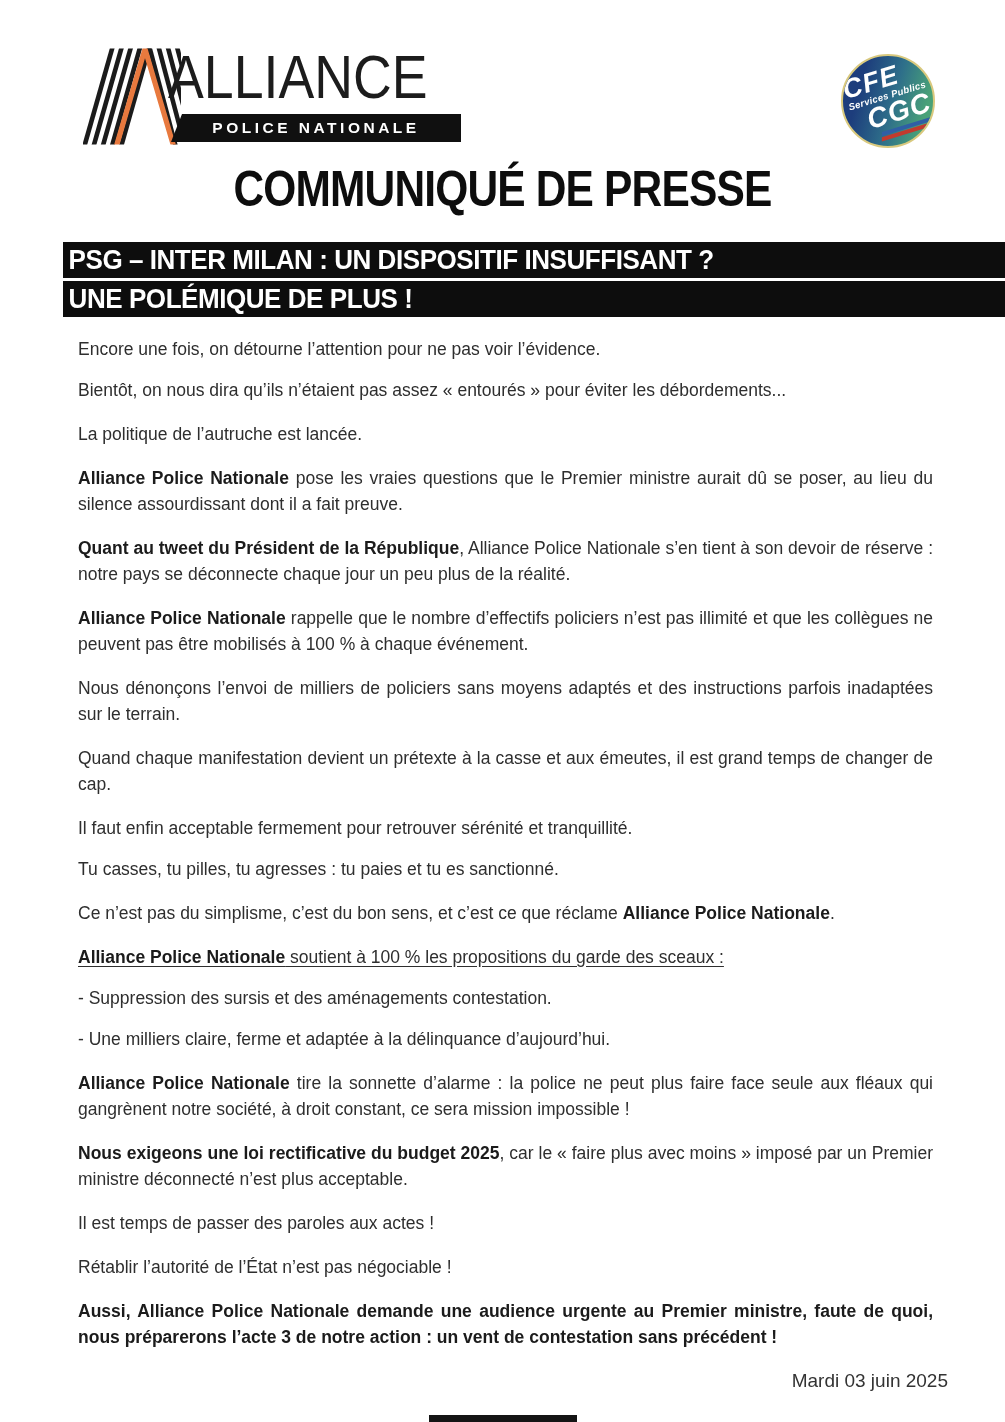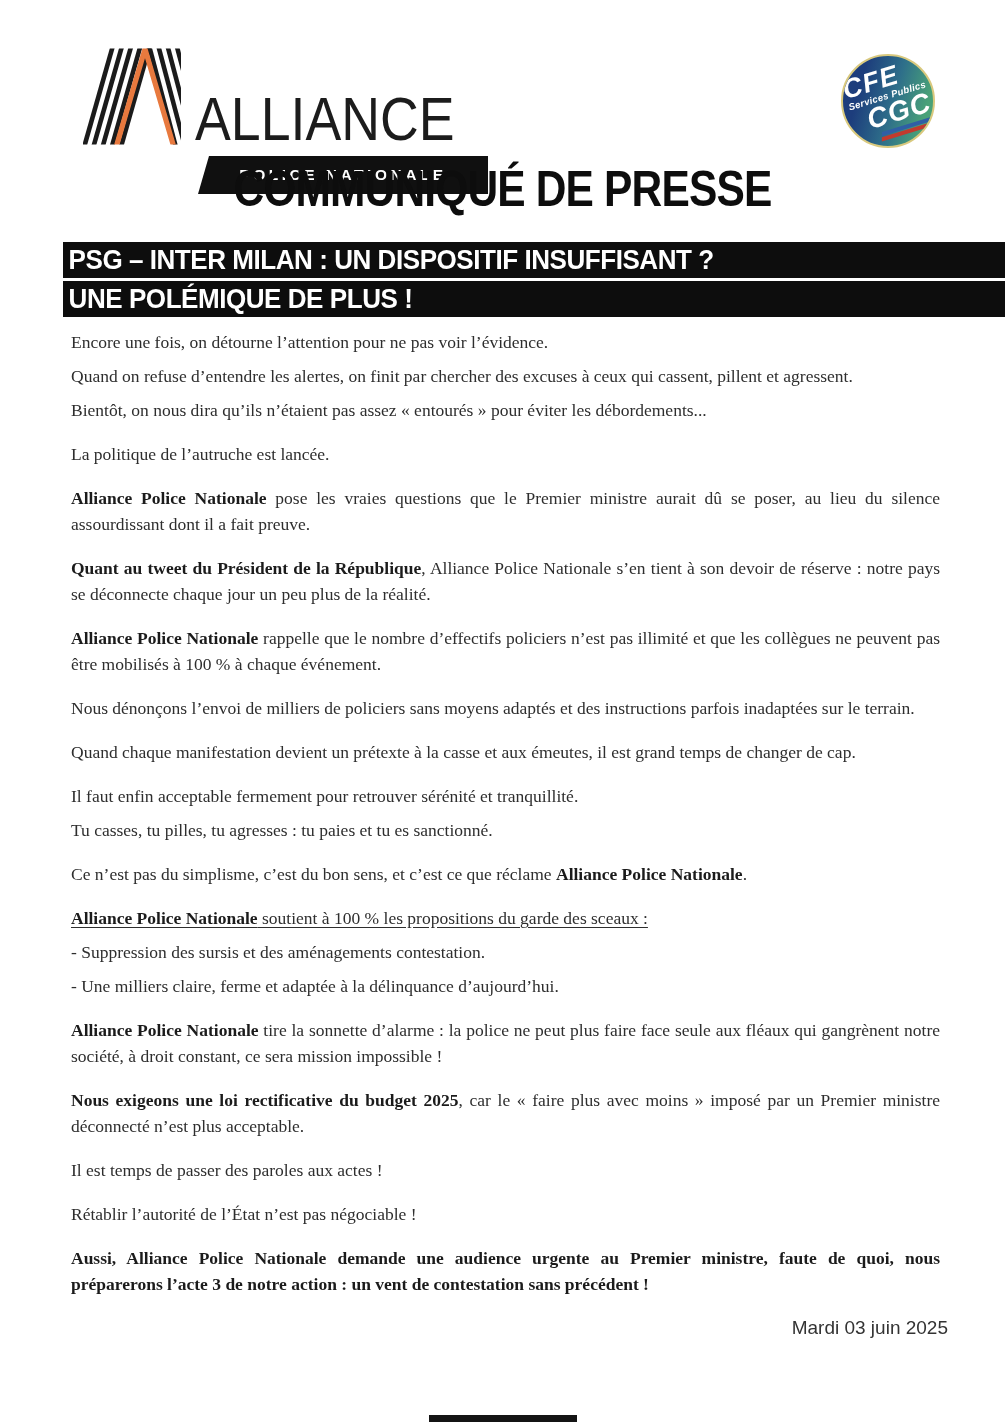--- a/index.html
+++ b/index.html
@@ -6,28 +6,28 @@
   .page{
     position:relative;
     width:1005px;height:1422px;
     margin:0 auto;
     background:#ffffff;
     font-family:"Liberation Sans","DejaVu Sans",sans-serif;
     overflow:hidden;
   }
   
   .logo-mark{position:absolute;left:83px;top:48px;width:98px;height:97px;}
-  .wordmark{position:absolute;left:195px;top:46px;margin-top:42px;}
+  .wordmark{position:absolute;left:168px;top:46px;}
   .brand-name{
     display:inline-block;font-size:61px;line-height:62px;font-weight:400;
     color:#1c1c1c;letter-spacing:0px;transform:scaleX(0.88);transform-origin:left center;
     white-space:nowrap;
   }
   .brand-banner{
-    margin-top:6px;margin-left:3px;width:290px;height:38px;background:#101010;
+    margin-top:6px;margin-left:3px;width:290px;height:28px;background:#101010;
     clip-path:polygon(11px 0,100% 0,100% 100%,0 100%);
     display:flex;align-items:center;justify-content:center;
   }
   .brand-banner span{
     color:#ffffff;font-weight:700;font-size:15.5px;letter-spacing:3.5px;white-space:nowrap;
   }
   .badge{
     position:absolute;left:841px;top:54px;width:94px;height:94px;border-radius:50%;
     background:linear-gradient(105deg,#1d3d7c 22%,#2e6f8a 55%,#49a178 85%);
     border:2px solid #d9c97e;box-sizing:border-box;overflow:hidden;
@@ -60,21 +60,21 @@
     color:#ffffff;font-weight:700;font-size:28px;letter-spacing:-0.5px;
     padding-left:6px;display:inline-block;transform:scaleX(0.93);transform-origin:left center;
     white-space:nowrap;
   }
   
   .body-text{
     position:absolute;left:63px;top:321px;width:885px;
     font-size:17.5px;line-height:26px;color:#2e2e2e;
   }
   .pgroup{margin:0 0 18px 0;}
-  .pline{margin:8px;text-align:justify;font-family:Liberation Serif, serif;}
+  .pline{margin:15px;text-align:justify;}
   .pline.u{text-decoration:underline;text-underline-offset:3px;}
   .b{font-weight:700;color:#1b1b1b;}
   .doc-date{margin-top:16px;text-align:right;font-size:19px;color:#333333;}
   
   .bottom-bar{
     position:absolute;bottom:0;left:50%;transform:translateX(-50%);
     width:148px;height:7px;background:#141414;
   }
 </style>
 </head>
@@ -133,21 +133,20 @@
     </div>
     <div class="headline-bar">
       <span>UNE POLÉMIQUE DE PLUS !</span>
     </div>
   </div>
 
   <div class="body-text">
 
   <div class="pgroup">
         <p class="pline"><span>Encore une fois, on détourne l’attention pour ne pas voir l’évidence.</span></p>
-        <p class="pline"><span>Quand on refuse d’entendre les alertes, on finit par chercher des excuses à ceux qui cassent, pillent et agressent.</span></p>
         <p class="pline"><span>Bientôt, on nous dira qu’ils n’étaient pas assez « entourés » pour éviter les débordements...</span></p>
       </div>
       <div class="pgroup">
         <p class="pline"><span>La politique de l’autruche est lancée.</span></p>
       </div>
       <div class="pgroup">
         <p class="pline"><span class="b">Alliance Police Nationale</span><span> pose les vraies questions que le Premier ministre aurait dû se poser, au lieu du silence assourdissant dont il a fait preuve.</span></p>
       </div>
       <div class="pgroup">
         <p class="pline"><span class="b">Quant au tweet du Président de la République</span><span>, Alliance Police Nationale s’en tient à son devoir de réserve : notre pays se déconnecte chaque jour un peu plus de la réalité.</span></p>

